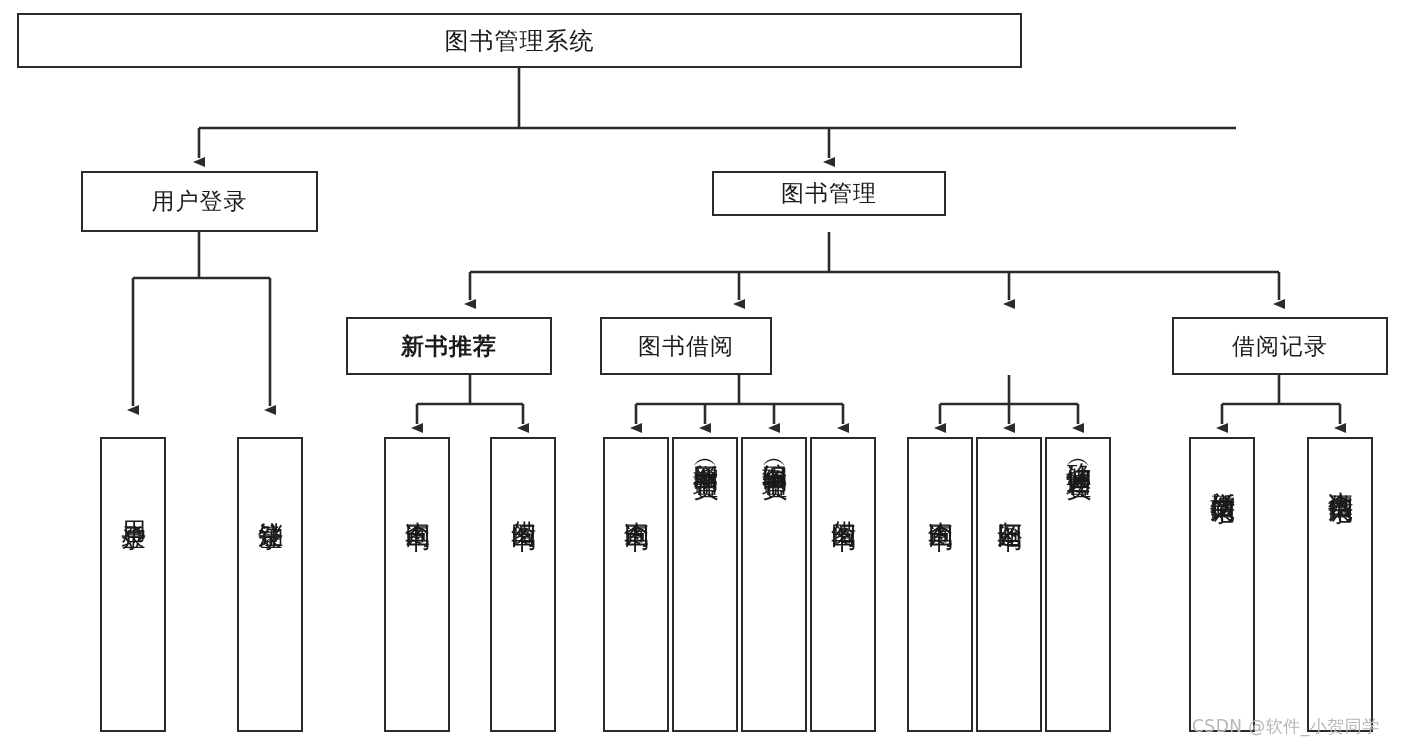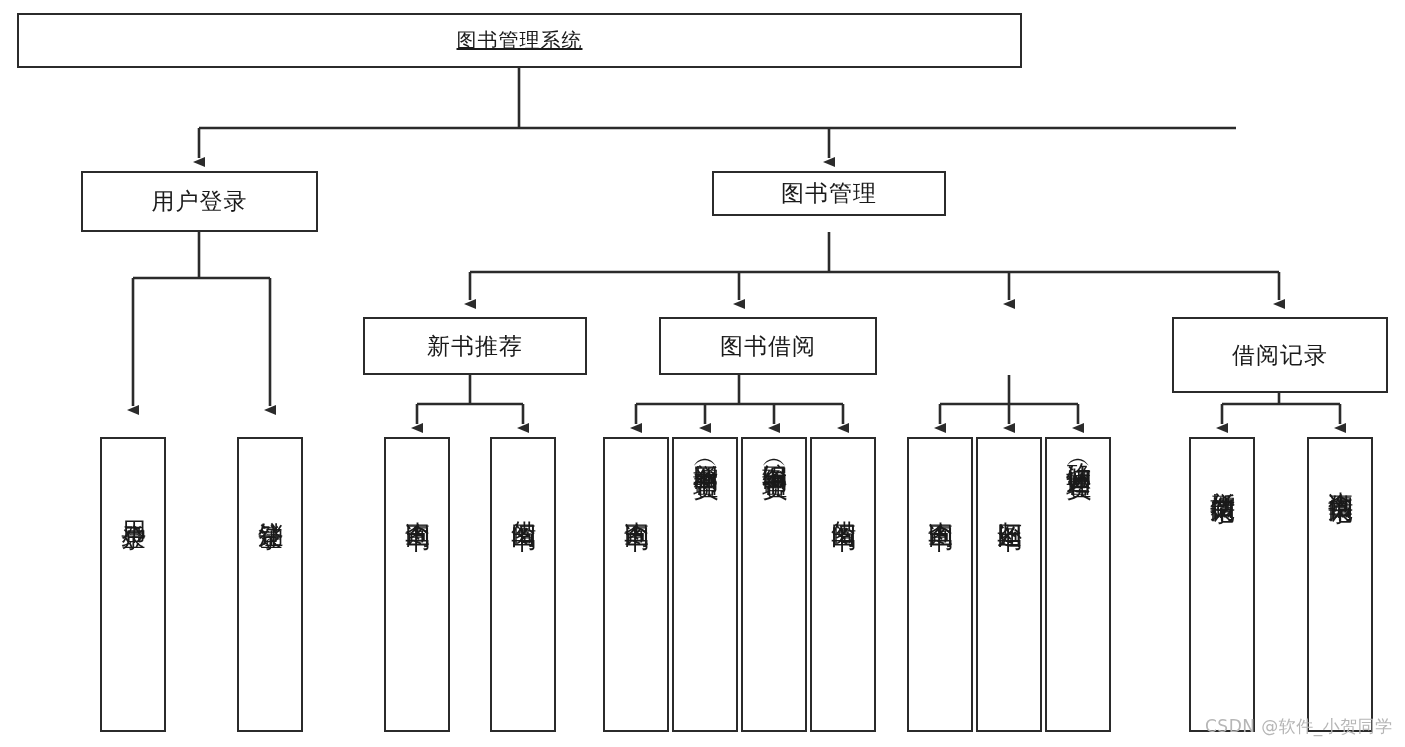--- a/index.html
+++ b/index.html
@@ -33,22 +33,21 @@
     display: flex;
     align-items: center;
     justify-content: center;
     color: #1a1a1a;
   }
   .node.horiz {
     font-size: 23px;
     letter-spacing: 1px;
   }
   .node.root {
-    font-size: 20px;
-    text-decoration: underline;
+    font-size: 24px;
   }
   .node.leaf {
     align-items: flex-start;
     justify-content: center;
     padding-top: 6px;
   }
   .vlabel {
     writing-mode: vertical-rl;
     text-orientation: upright;
     font-size: 25px;
@@ -124,27 +123,27 @@
     <span>图书管理系统</span>
   </div>
 
   <div class="node horiz" style="left:81px; top:171px; width:237px; height:61px;">
     <span>用户登录</span>
   </div>
   <div class="node horiz" style="left:712px; top:171px; width:234px; height:45px;">
     <span>图书管理</span>
   </div>
 
-  <div class="node horiz" style="left:363px; top:317px; width:224px; height:58px;">
+  <div class="node horiz" style="left:346px; top:317px; width:206px; height:58px;font-weight:bold;">
     <span>新书推荐</span>
   </div>
-  <div class="node horiz" style="left:659px; top:317px; width:218px; height:58px;text-align:center;">
+  <div class="node horiz" style="left:600px; top:317px; width:172px; height:58px;text-align:center;">
     <span>图书借阅</span>
   </div>
-  <div class="node horiz" style="left:1172px; top:317px; width:216px; height:76px;">
+  <div class="node horiz" style="left:1172px; top:317px; width:216px; height:58px;">
     <span>借阅记录</span>
   </div>
 
   <div class="node leaf" style="left:100px; top:437px; width:66px; height:295px; padding-top:62px;">
     <span class="vlabel">用户登录</span>
   </div>
   <div class="node leaf" style="left:237px; top:437px; width:66px; height:295px; padding-top:62px;">
     <span class="vlabel">注销登录</span>
   </div>
 
@@ -178,15 +177,15 @@
     <span class="vlabel">确认归还（管理员）</span>
   </div>
 
   <div class="node leaf" style="left:1189px; top:437px; width:66px; height:295px; padding-top:32px;">
     <span class="vlabel">新增借阅记录</span>
   </div>
   <div class="node leaf" style="left:1307px; top:437px; width:66px; height:295px; padding-top:32px;">
     <span class="vlabel">查询借阅记录</span>
   </div>
 
-  <div class="watermark" style="left:1192px; top:715px;margin-left:13px;">CSDN @软件_小贺同学</div>
+  <div class="watermark" style="left:1192px; top:715px;">CSDN @软件_小贺同学</div>
 
 </div>
 
 </body></html>

